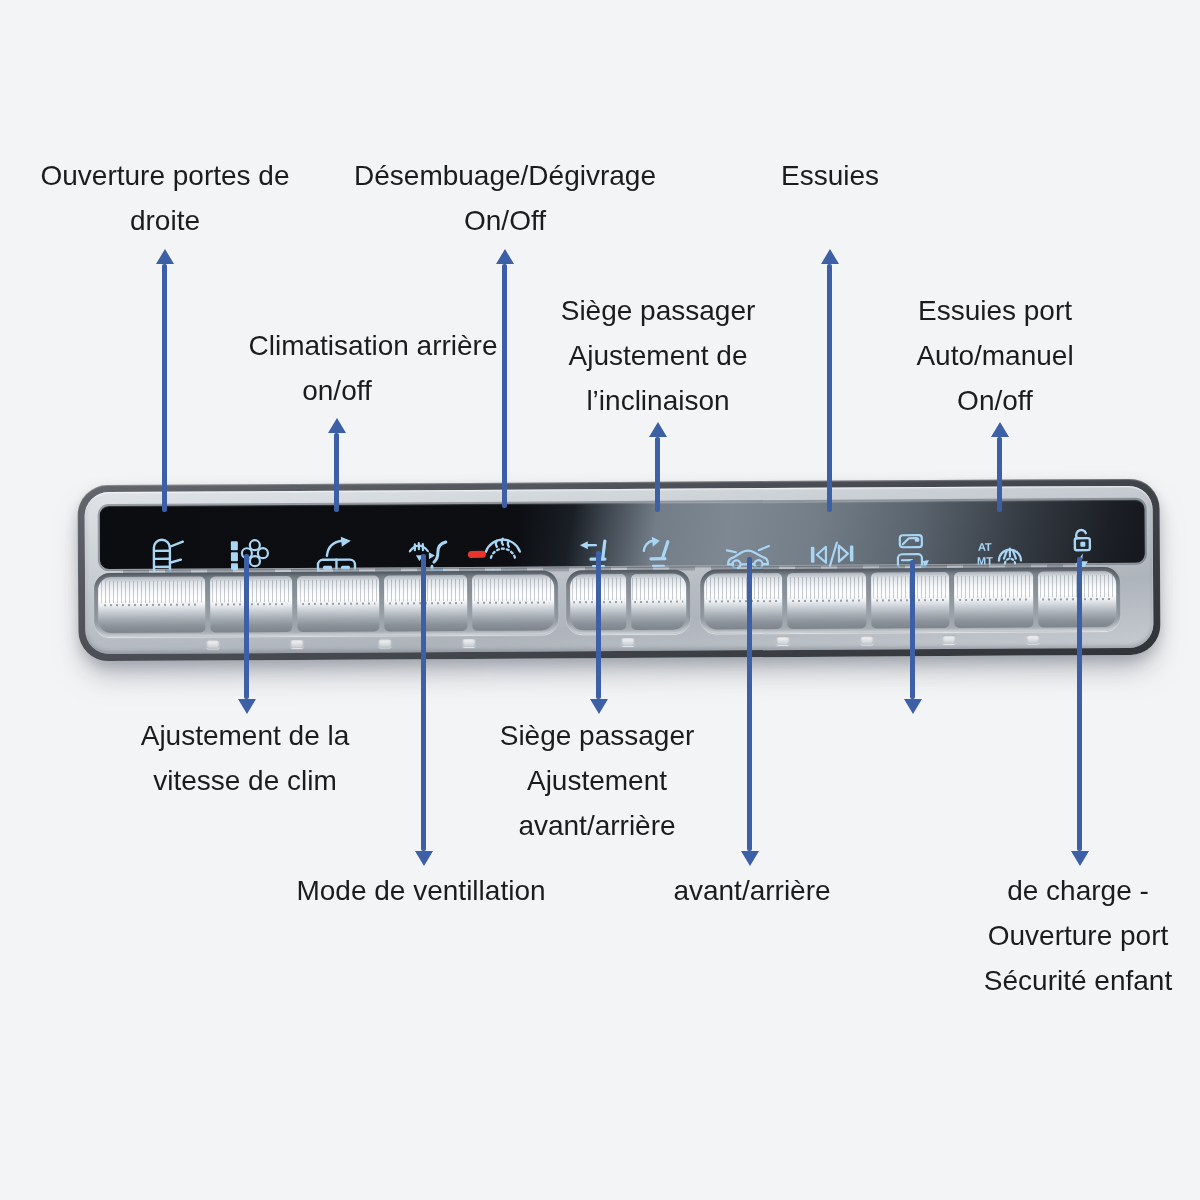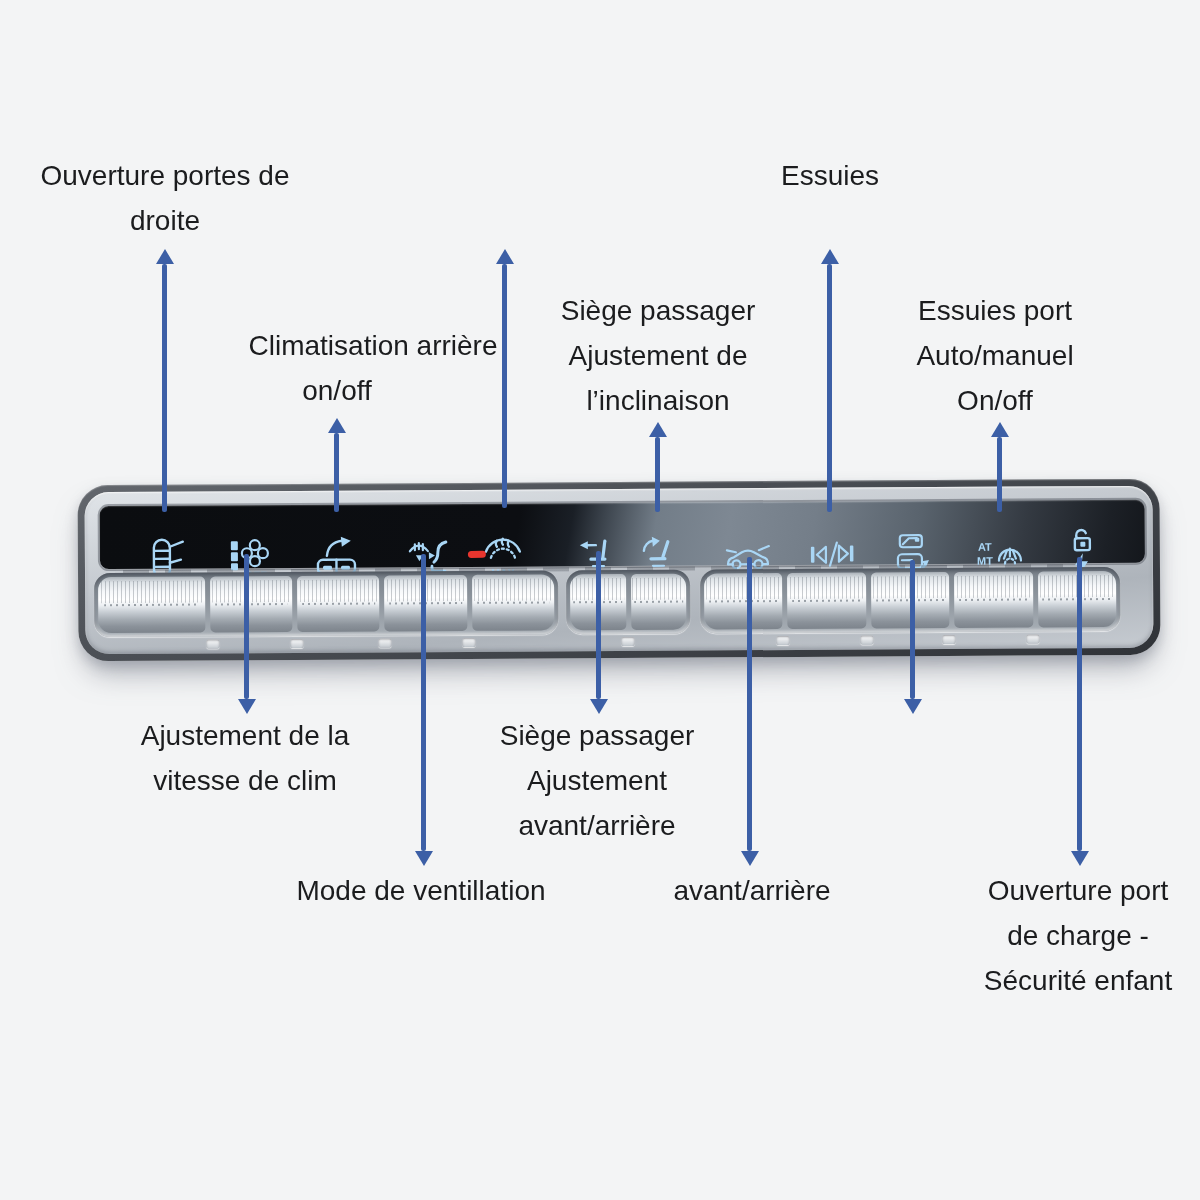--- a/index.html
+++ b/index.html
@@ -68,20 +68,24 @@
 </style>
 </head>
 <body>
 
 <div id="stage">
 
   <div class="label" style="left:165px;top:153px">
     <div>Ouverture portes de</div>
     <div>droite</div>
   </div>
+  <div class="label" style="left:505px;top:153px">
+    <div>Désembuage/Dégivrage</div>
+    <div>On/Off</div>
+  </div>
   <div class="label" style="left:830px;top:153px">
     <div>Essuies</div>
   </div>
   <div class="label" style="left:373px;top:323px">
     <div>Climatisation arrière</div>
     <div class="shift-l">on/off</div>
   </div>
   <div class="label" style="left:658px;top:288px">
     <div>Siège passager</div>
     <div>Ajustement de</div>
@@ -101,22 +105,22 @@
     <div>Ajustement</div>
     <div>avant/arrière</div>
   </div>
   <div class="label" style="left:421px;top:868px">
     <div>Mode de ventillation</div>
   </div>
   <div class="label" style="left:752px;top:868px">
     <div>avant/arrière</div>
   </div>
   <div class="label" style="left:1078px;top:868px">
+    <div>de charge -</div>
     <div>Ouverture port</div>
-    <div>de charge -</div>
     <div>Sécurité enfant</div>
   </div>
 
   <div class="arrow up" style="left:162px;top:264px;height:248px"></div>
   <div class="arrow up" style="left:334px;top:433px;height:79px"></div>
   <div class="arrow up" style="left:502px;top:264px;height:244px"></div>
   <div class="arrow up" style="left:655px;top:437px;height:75px"></div>
   <div class="arrow up" style="left:827px;top:264px;height:248px"></div>
   <div class="arrow up" style="left:997px;top:437px;height:75px"></div>
   <div class="arrow down" style="left:244px;top:554px;height:145px"></div>

